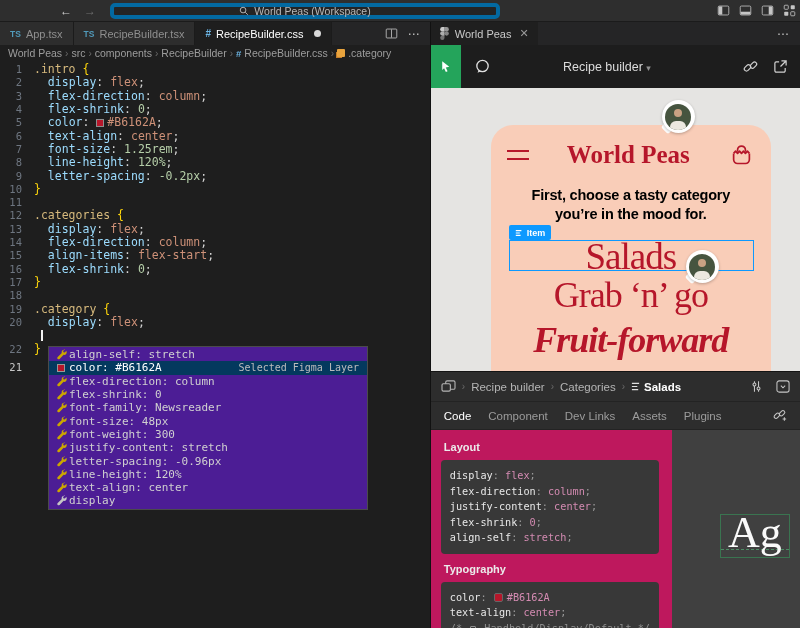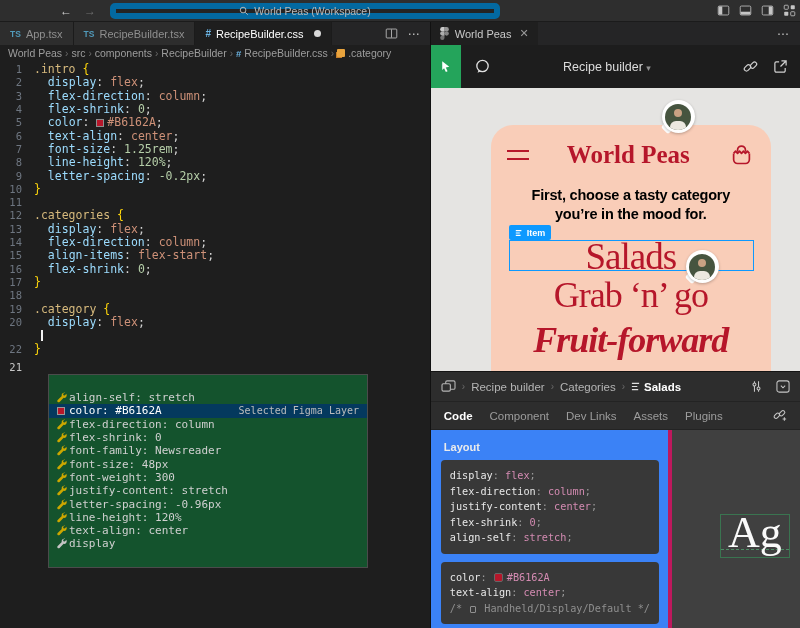--- a/index.html
+++ b/index.html
@@ -6,21 +6,21 @@
   html,body { width:800px; height:628px; overflow:hidden; background:#1e1e1e;
     font-family:"Liberation Sans", sans-serif; }
   .app { position:relative; width:800px; height:628px; }
 
   
   .titlebar { height:22px; background:#2e2e2e; border-bottom:1px solid #1b1b1b;
     display:flex; align-items:center; position:relative; }
   .nav { position:absolute; left:60px; display:flex; gap:12px; font-size:12px; }
   .nav .back { color:#cfcfcf; } .nav .fwd { color:#6f6f6f; }
   .cmdcenter { position:absolute; left:110px; width:390px; height:16px; top:3px;
-    background:#242424; border:6px solid #0369a1; border-radius:5px;
+    background:#242424; border:4px solid #0369a1; border-radius:5px;
     display:flex; align-items:center; justify-content:center; gap:5px;
     color:#b9b9b9; font-size:10.5px; }
   .winicons { position:absolute; right:4px; display:flex; gap:9px; align-items:center; }
   .winicons svg { display:block; }
 
   
   .cols { display:flex; height:606px; }
   .left { width:469px; border-right:1px solid #111; display:flex; flex-direction:column; }
   .right { width:402px; display:flex; flex-direction:column; }
 
@@ -55,21 +55,21 @@
   .lc { white-space:pre; }
   .tk-sel { color:#d7ba7d; } .tk-prop { color:#9cdcfe; } .tk-val { color:#ce9178; }
   .tk-num { color:#b5cea8; } .tk-pun { color:#d4d4d4; } .tk-brace { color:#ffd70b; }
   .tk-swatch { display:inline-block; width:8px; height:8px; background:#b6162a;
     border:1px solid #8d8d8d; margin:0 3px -1px 0; }
   .caret { display:inline-block; width:2px; height:11px; background:#f2f2f2;
     vertical-align:-2px; }
 
   
   .suggest { position:absolute; left:48px; top:285px; width:320px; z-index:6;
-    background:#14532d; border:1px solid #4b4b4b; font-size:11px; padding:16px 0;margin-top:28px; }
+    background:#4c1d95; border:1px solid #4b4b4b; font-size:11px; padding:1px 0; }
   .sg { height:13.3px; display:flex; align-items:center; padding:0 4px;
     color:#d0d0d0; white-space:pre; }
   .sg .ic { width:16px; display:flex; justify-content:center; align-items:center; flex-shrink:0; }
   .sg.sel { background:#04395e; color:#ffffff; }
   .sg .det { margin-left:auto; font-size:10px; color:#bcbcbc; padding-right:4px; }
   .sq { display:inline-block; width:8px; height:8px; background:#b6162a;
     border:1px solid #999; }
 
   
   .rtabs { height:23px; background:#252526; display:flex; align-items:stretch; }
@@ -133,24 +133,24 @@
     color:#b5b5b5; }
   .icrumb { display:flex; align-items:center; gap:5px; }
   .icrumb .cr-sep { margin:0 1px; }
   .icrumb .last { color:#fff; font-weight:bold; display:flex; align-items:center; gap:4px; }
   .ihead-r { margin-left:auto; display:flex; align-items:center; gap:13px; }
   .csslbl { color:#e8e8e8; font-size:11.5px;margin-top:44px; }
   .csslbl .chev { color:#8f8f8f; font-size:9px; }
   .itabs { height:28px; background:#2d2d2d; border-bottom:1px solid #232323;
     display:flex; align-items:center; padding:0 13px; gap:17px; font-size:11.5px;
     color:#9c9c9c; }
-  .itab.active { color:#fff; font-weight:bold; }
+  .itab.active { color:#fff; font-weight:normal; }
   .itabs .linkplus { margin-left:auto; }
   .ibody { flex:1; display:flex; min-height:0; }
-  .ileft { width:237px; background:#3b82f6; overflow:hidden; padding-top:2px; }
+  .ileft { width:237px; background:#be185d; overflow:hidden; padding-top:2px; }
   .isec-title { font-size:11px; font-weight:bold; color:#ebebeb; margin:9px 0 7px 13px; }
   .iblock { margin:0 9px 8px 10px; background:#383838; border-radius:4px;
     padding:8px 9px; font-family:"DejaVu Sans Mono", monospace; font-size:10.2px;
     line-height:15.5px; white-space:pre; }
   .ins .tk-prop { color:#e8e8e8; } .ins .tk-val { color:#d48bb2; }
   .ins .tk-pun { color:#9a9a9a; } .ins .tk-com { color:#8f8f8f; }
   .ins .tk-swatch { width:9px; height:9px; border-radius:2px; border:1px solid #666;
     margin:0 4px -1px 1px; }
   .tk-comicon { display:inline-block; width:6px; height:7px; margin:0 2px;
     border:1px solid #8f8f8f; border-radius:1px; vertical-align:-1px; }
@@ -439,20 +439,21 @@
                   <rect x="1" y="6.8" width="7" height="4.2" rx="2.1" transform="rotate(-45 4.5 9)"></rect>
                   <rect x="6.8" y="4" width="7" height="4.2" rx="2.1" transform="rotate(-45 10.3 6)"></rect>
                   <path d="M13 10.5v4M11 12.5h4"></path>
                 </g>
               </svg></span>
           </div>
         <div class="ibody">
           <div class="ileft" id="sections">
               <div class="isec-title">Layout</div>
               <div class="iblock"><div class="il"><span class="tk-prop">display</span><span class="tk-pun">: </span><span class="tk-val">flex</span><span class="tk-pun">;</span></div><div class="il"><span class="tk-prop">flex-direction</span><span class="tk-pun">: </span><span class="tk-val">column</span><span class="tk-pun">;</span></div><div class="il"><span class="tk-prop">justify-content</span><span class="tk-pun">: </span><span class="tk-val">center</span><span class="tk-pun">;</span></div><div class="il"><span class="tk-prop">flex-shrink</span><span class="tk-pun">: </span><span class="tk-val">0</span><span class="tk-pun">;</span></div><div class="il"><span class="tk-prop">align-self</span><span class="tk-pun">: </span><span class="tk-val">stretch</span><span class="tk-pun">;</span></div></div>
+              <div class="isec-title">Typography</div>
               <div class="iblock"><div class="il"><span class="tk-prop">color</span><span class="tk-pun">: </span><span class="tk-swatch"></span><span class="tk-val">#B6162A</span></div><div class="il"><span class="tk-prop">text-align</span><span class="tk-pun">: </span><span class="tk-val">center</span><span class="tk-pun">;</span></div><div class="il"><span class="tk-com">/* </span><span class="tk-comicon"></span><span class="tk-com"> Handheld/Display/Default */</span></div></div>
             </div>
           <div class="iright">
             <div class="agbox">
               <span class="ag">Ag</span>
             </div>
           </div>
         </div>
       </div>
     </div>

